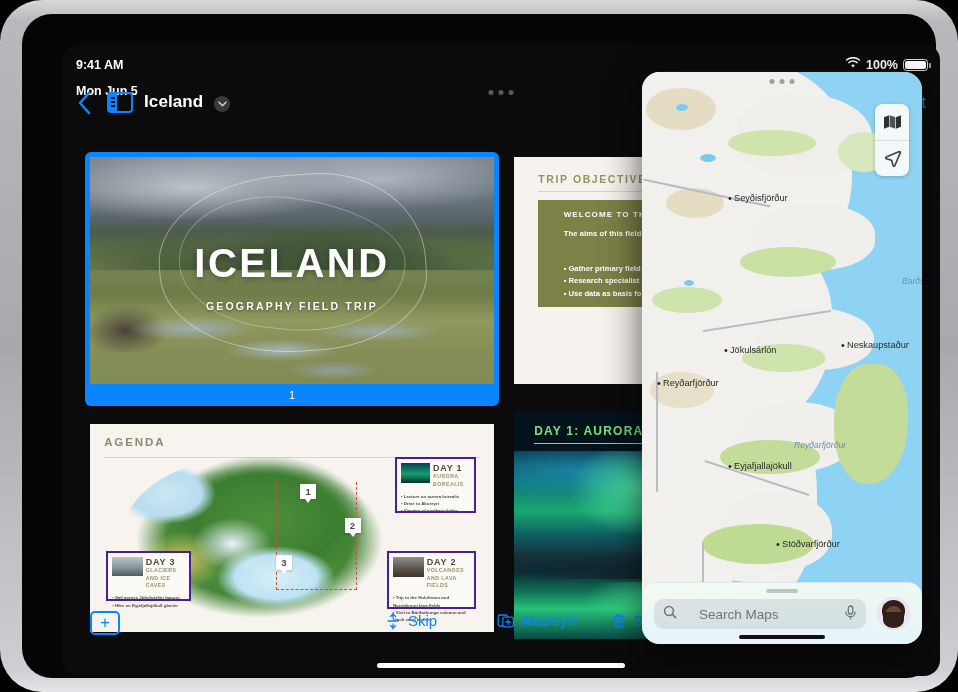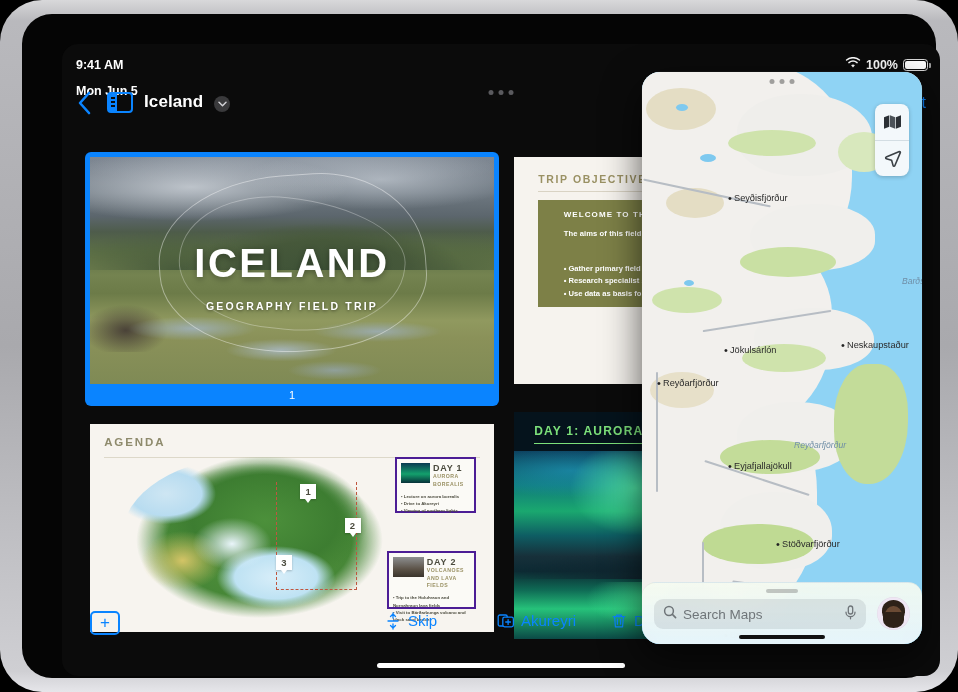--- a/index.html
+++ b/index.html
@@ -264,21 +264,21 @@
     background: linear-gradient(180deg, rgba(244,250,240,.94), rgba(232,245,250,.97));
     backdrop-filter: blur(12px);
     border-top:.5px solid rgba(0,0,0,.06);
     border-radius: 14px 14px 18px 18px;
   }
   #maps-grabber { position:absolute; left:50%; transform:translateX(-50%); top:6px;
     width:32px; height:4px; background:rgba(100,100,100,.35); border-radius:2px; }
   #maps-search-field {
     position:absolute; left:12px; top:16px; width:212px; height:30px;
     background: rgba(142,152,158,.22); border-radius:9px;
-    display:flex; align-items:center; gap:6px; padding:0 9px;
+    display:flex; align-items:center; gap:22px; padding:0 9px;
   }
   #maps-search-placeholder { color:#6f7579; font-size:13.5px; flex:1; }
   #maps-avatar {
     position:absolute; right:12px; top:14px; width:33px; height:33px;
     border-radius:50%; background:#efe6f4; overflow:hidden;
     display:flex; align-items:flex-end; justify-content:center;
     box-shadow: inset 0 0 0 .5px rgba(0,0,0,.05);
   }
   #maps-avatar .memoji-hair { position:absolute; left:5px; top:3px; width:23px; height:21px;
     background:#2e2118; border-radius:50% 50% 42% 42%; }
@@ -426,20 +426,33 @@
               <div class="s3-card-day">DAY 2</div>
               <div class="s3-card-sub">VOLCANOES AND LAVA FIELDS</div>
             </div>
           </div>
           <div style="margin-top:4px;">
             <div class="s3-card-li">• Trip to the Holuhraun and Nornahraun lava fields</div>
             <div class="s3-card-li">• Visit to Bárðarbunga volcano and black sand beach</div>
           </div>
         </div>
 
+        <div class="s3-card" style="left:4%; top:61%; width:21%; height:24%;">
+          <div style="display:flex; gap:3px;">
+            <div style="width:42%; height:19px; background:linear-gradient(180deg,#b9c3c9,#8a969c 55%,#4d5a61);"></div>
+            <div style="flex:1;">
+              <div class="s3-card-day">DAY 3</div>
+              <div class="s3-card-sub">GLACIERS AND ICE CAVES</div>
+            </div>
+          </div>
+          <div style="margin-top:4px;">
+            <div class="s3-card-li">• Sail across Jökulsárlón lagoon</div>
+            <div class="s3-card-li">• Hike on Eyjafjallajökull glacier</div>
+          </div>
+        </div>
       </div>
     </div>
 
     <div class="slide-wrap" style="left:452px; top:288px; width:404px; height:227px;">
       <div class="slide-canvas">
         <div class="s4-bg"></div>
         <div class="s4-photo">
           <div class="s4-aurora"></div>
           <div class="s4-mtn"></div>
           <div class="s4-refl"></div>

